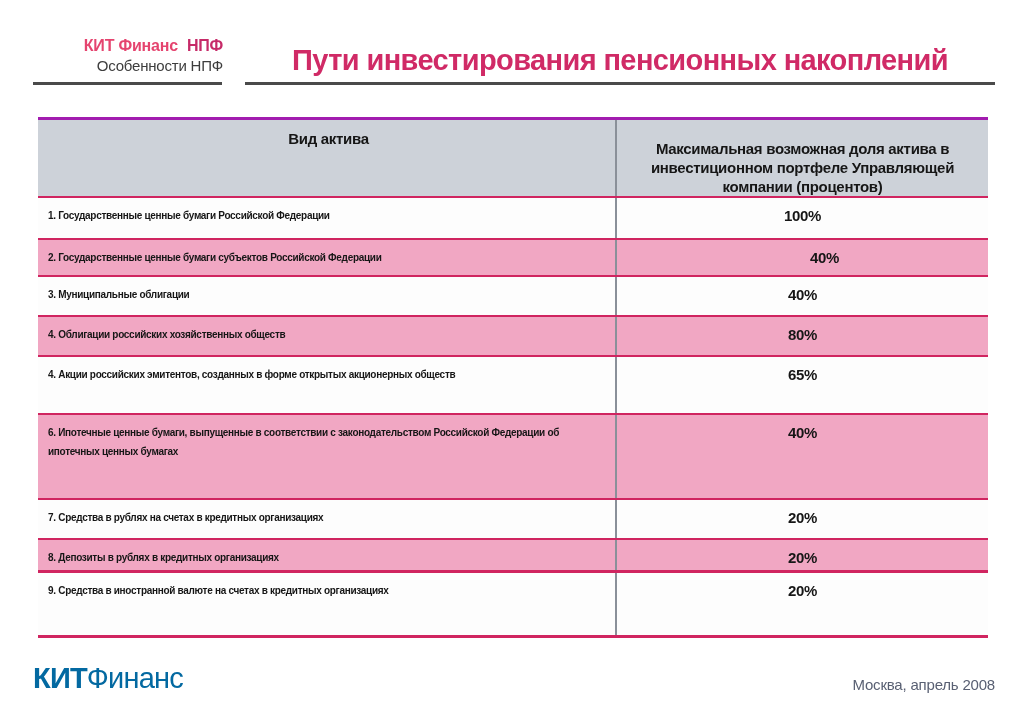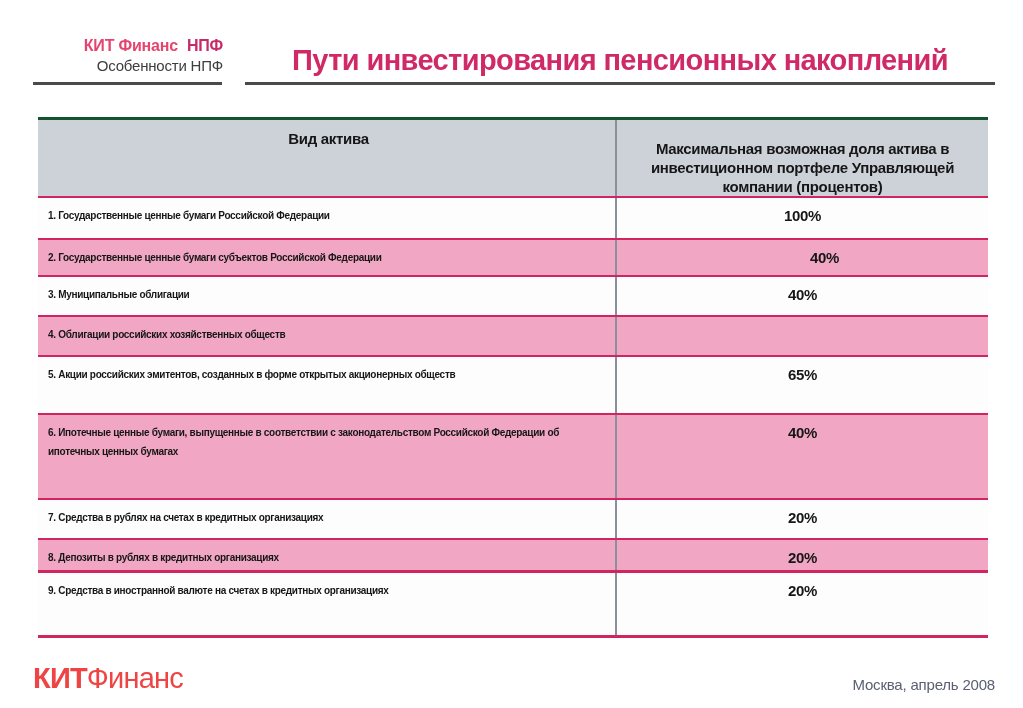--- a/index.html
+++ b/index.html
@@ -46,39 +46,39 @@
     font-size:10px; font-weight:bold; color:#161616;
     letter-spacing:-0.3px; line-height:19px;
   }
   .c2 {
     flex:1;
     text-align:center;
     padding:8px 8px 0 8px;
     font-size:15px; font-weight:bold; color:#161616;
     letter-spacing:-0.3px; line-height:19px;
   }
-  .thead { background:#cdd2d9; height:79px; border-top:3px solid #14532d; }
+  .thead { background:#cdd2d9; height:79px; border-top:3px solid #a21caf; }
   .thead .c1 { text-align:center; padding-top:9px; font-size:15px; }
   .thead .c2 { padding-top:19px; }
   .pink  { background:#f1a7c3; }
   .white { background:#fdfdfd; }
   .rw1 { height:42px; }
   .rw2 { height:37px;gap:44px; }
   .rw3 { height:40px; }
   .rw4 { height:40px; }
   .rw5 { height:58px; }
   .rw6 { height:85px; }
   .rw7 { height:40px; }
   .rw8 { height:32px;justify-content:space-between; }
   .rw9 { height:65px; border-top-width:3px; }
 
   
   .footer-logo {
     position:absolute; left:33px; top:662px;
-    font-size:29px; color:#ef4444; letter-spacing:-0.8px; white-space:nowrap;
+    font-size:29px; color:#0369a1; letter-spacing:-0.8px; white-space:nowrap;
   }
   .footer-logo .fl-bold { font-weight:bold; }
   .footer-logo .fl-reg  { font-weight:normal; }
   .slide-date {
     position:absolute; right:28px; top:676px;
     font-size:15px; color:#596073; letter-spacing:-0.2px;
   }
 </style>
 </head>
 <body>
@@ -108,23 +108,24 @@
     <div class="trow pink rw2">
       <div class="cell c1">2. Государственные ценные бумаги субъектов Российской Федерации</div>
       <div class="cell c2">40%</div>
     </div>
     <div class="trow white rw3">
       <div class="cell c1">3. Муниципальные облигации</div>
       <div class="cell c2">40%</div>
     </div>
     <div class="trow pink rw4">
       <div class="cell c1">4. Облигации российских хозяйственных обществ</div>
+      <div class="cell c2">80%</div>
     </div>
     <div class="trow white rw5">
-      <div class="cell c1">5. Акции российских эмитентов, созданных в форме открытых акционерных обществ</div>
+      <div class="cell c1">4. Акции российских эмитентов, созданных в форме открытых акционерных обществ</div>
       <div class="cell c2">65%</div>
     </div>
     <div class="trow pink rw6">
       <div class="cell c1">6. Ипотечные ценные бумаги, выпущенные в соответствии с законодательством Российской Федерации об ипотечных ценных бумагах</div>
       <div class="cell c2">40%</div>
     </div>
     <div class="trow white rw7">
       <div class="cell c1">7. Средства в рублях на счетах в кредитных организациях</div>
       <div class="cell c2">20%</div>
     </div>

